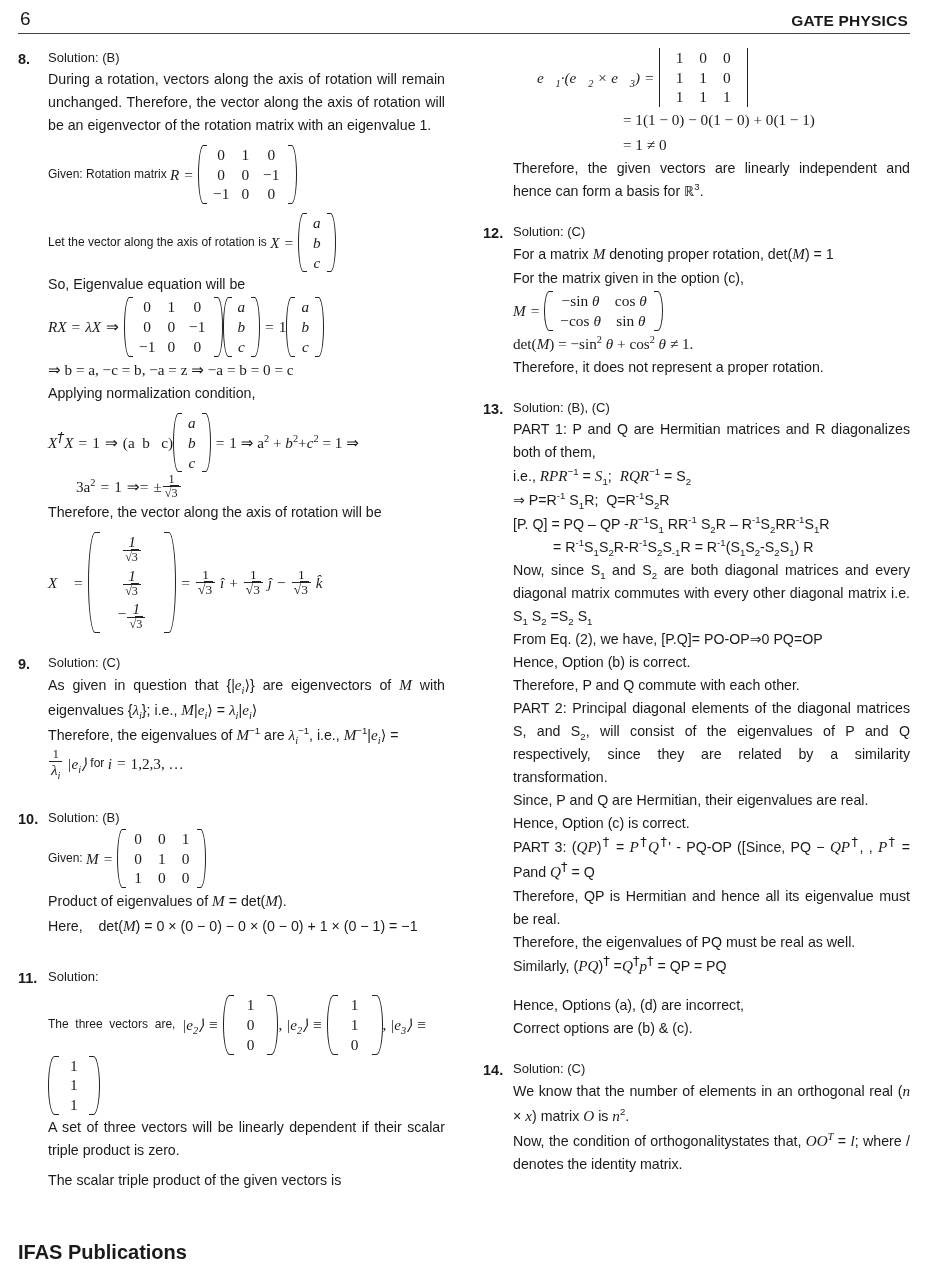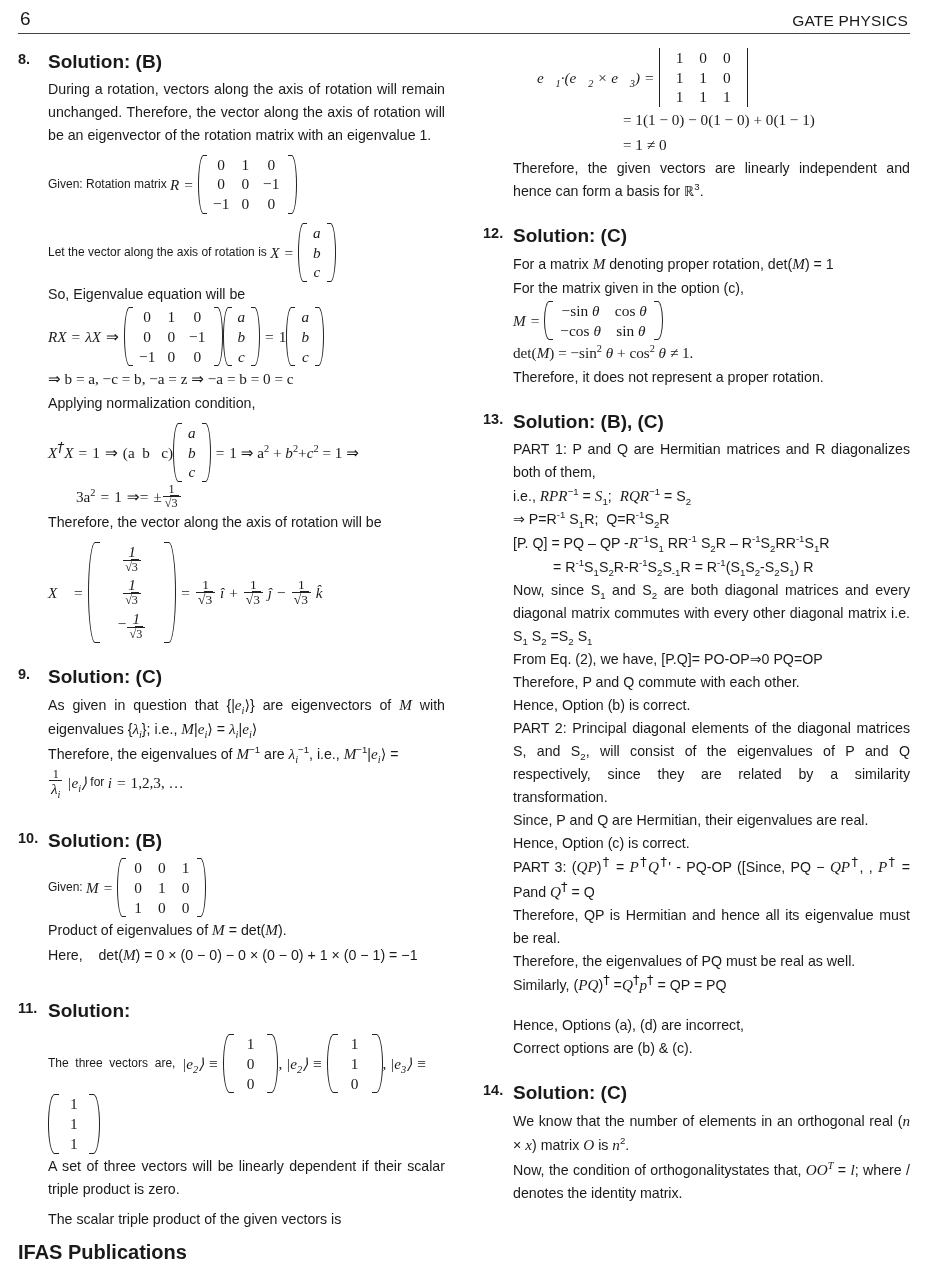--- a/index.html
+++ b/index.html
@@ -19,42 +19,42 @@
     padding: 8px 18px 0 18px;
   }
   
   .pg-header {
     display: flex;
     align-items: flex-end;
     justify-content: space-between;
     padding: 0 2px 2px 2px;
   }
   .pg-num { font-size: 19px; font-weight: 400; letter-spacing: 0; }
-  .pg-brand { font-size: 15.5px; font-weight: 400; letter-spacing: .2px; }
+  .pg-brand { font-size: 15.5px; font-weight: 700; letter-spacing: .2px; }
   .hrule { border: 0; border-top: 1.6px solid #444; margin: 1px 0 0 0; }
   
   .cols {
     display: flex;
     gap: 38px;
     margin-top: 13px;
     height: 1190px;
   }
   .col { width: 432px; }
   
   .item { display: flex; margin-bottom: 2px; }
   .item-num {
     flex: 0 0 auto;
     width: 30px;
     font-size: 14.5px;
     font-weight: 700;
     line-height: 1.62;
     padding-top: 1px;
   }
   .item-body { flex: 1 1 auto; min-width: 0; }
-  .sol-head { font-size: 19px; font-weight: 700; line-height: 1.62; }
+  .sol-head { font-size: 13px; font-weight: 400; line-height: 1.62; }
   .ln {
     font-size: 14.2px;
     line-height: 1.62;
     text-align: justify;
     text-justify: inter-word;
   }
   .ln.nj { text-align: left; }
   .gap-sm { height: 7px; }
   .gap-md { height: 16px; }
   .gap-lg { height: 26px; }
@@ -612,22 +612,22 @@
           <div class="ln nj">
             [P. Q] = PQ – QP -<i>R</i><sup>−1</sup>S<sub>1</sub> RR<sup>-1</sup> S<sub>2</sub>R – R<sup>-1</sup>S<sub>2</sub>RR<sup>-1</sup>S<sub>1</sub>R
           </div>
           <div class="ln nj" style="padding-left:40px;">
             = R<sup>-1</sup>S<sub>1</sub>S<sub>2</sub>R-R<sup>-1</sup>S<sub>2</sub>S<sub>-1</sub>R = R<sup>-1</sup>(S<sub>1</sub>S<sub>2</sub>-S<sub>2</sub>S<sub>1</sub>) R
           </div>
           <div class="ln">
             Now, since S<sub>1</sub> and S<sub>2</sub> are both diagonal matrices and every diagonal matrix commutes with every other diagonal matrix i.e. S<sub>1</sub> S<sub>2</sub> =S<sub>2</sub> S<sub>1</sub>
           </div>
           <div class="ln nj">From Eq. (2), we have, [P.Q]= PO-OP⇒0 PQ=OP</div>
+          <div class="ln nj">Hence, Option (b) is correct.</div>
           <div class="ln nj">Therefore, P and Q commute with each other.</div>
-          <div class="ln nj">Hence, Option (b) is correct.</div>
           <div class="ln">
             PART 2: Principal diagonal elements of the diagonal matrices S, and S<sub>2</sub>, will consist of the eigenvalues of P and Q respectively, since they are related by a similarity transformation.
           </div>
           <div class="ln nj">Since, P and Q are Hermitian, their eigenvalues are real.</div>
           <div class="ln nj">Hence, Option (c) is correct.</div>
           <div class="ln">
             PART 3: (<i>QP</i>)<sup class="dag">†</sup> = <i>P</i><sup class="dag">†</sup><i>Q</i><sup class="dag">†</sup>' - PQ-OP ([Since, PQ − <i>QP</i><sup class="dag">†</sup>, , <i>P</i><sup class="dag">†</sup> = Pand <i>Q</i><sup class="dag">†</sup> = Q
           </div>
           <div class="ln">Therefore, QP is Hermitian and hence all its eigenvalue must be real.</div>
           <div class="ln nj">Therefore, the eigenvalues of PQ must be real as well.</div>

